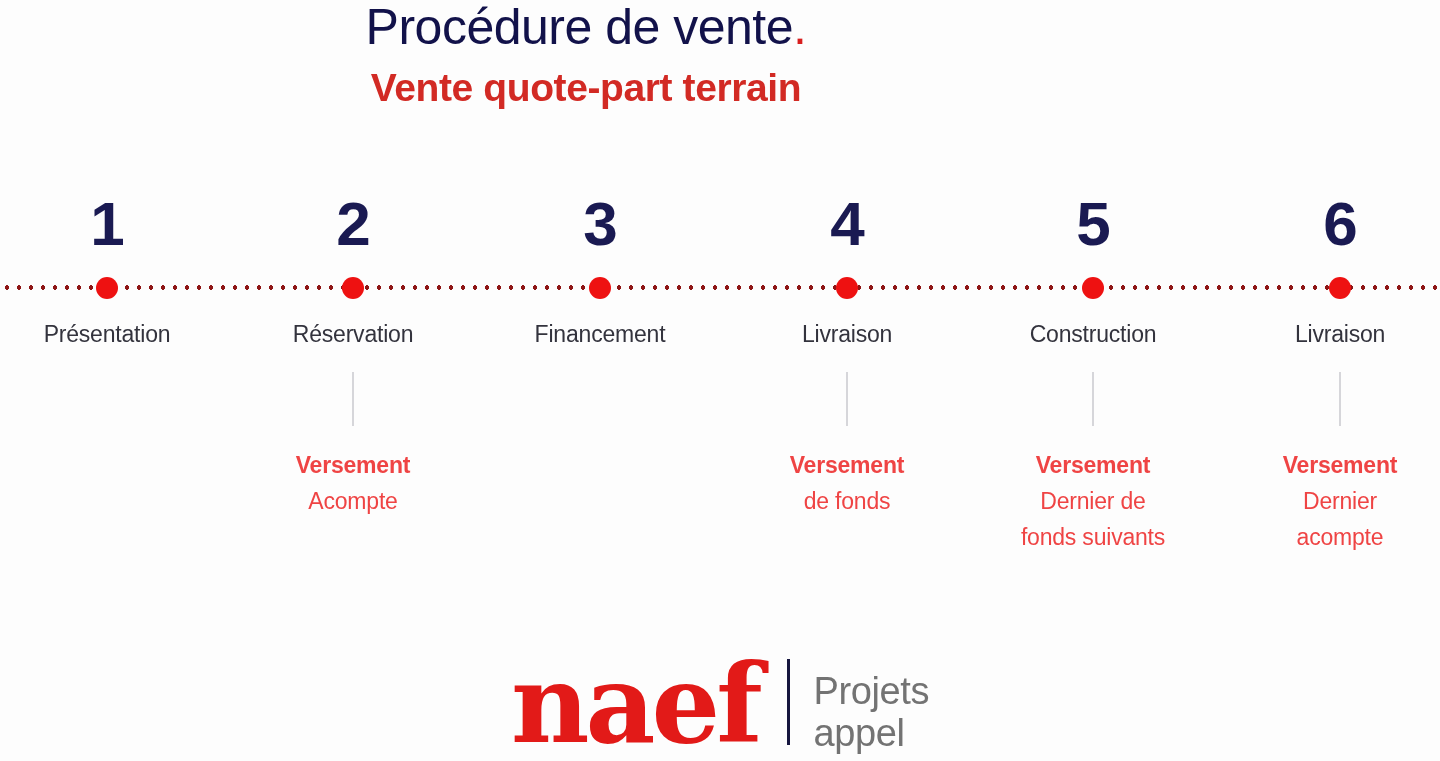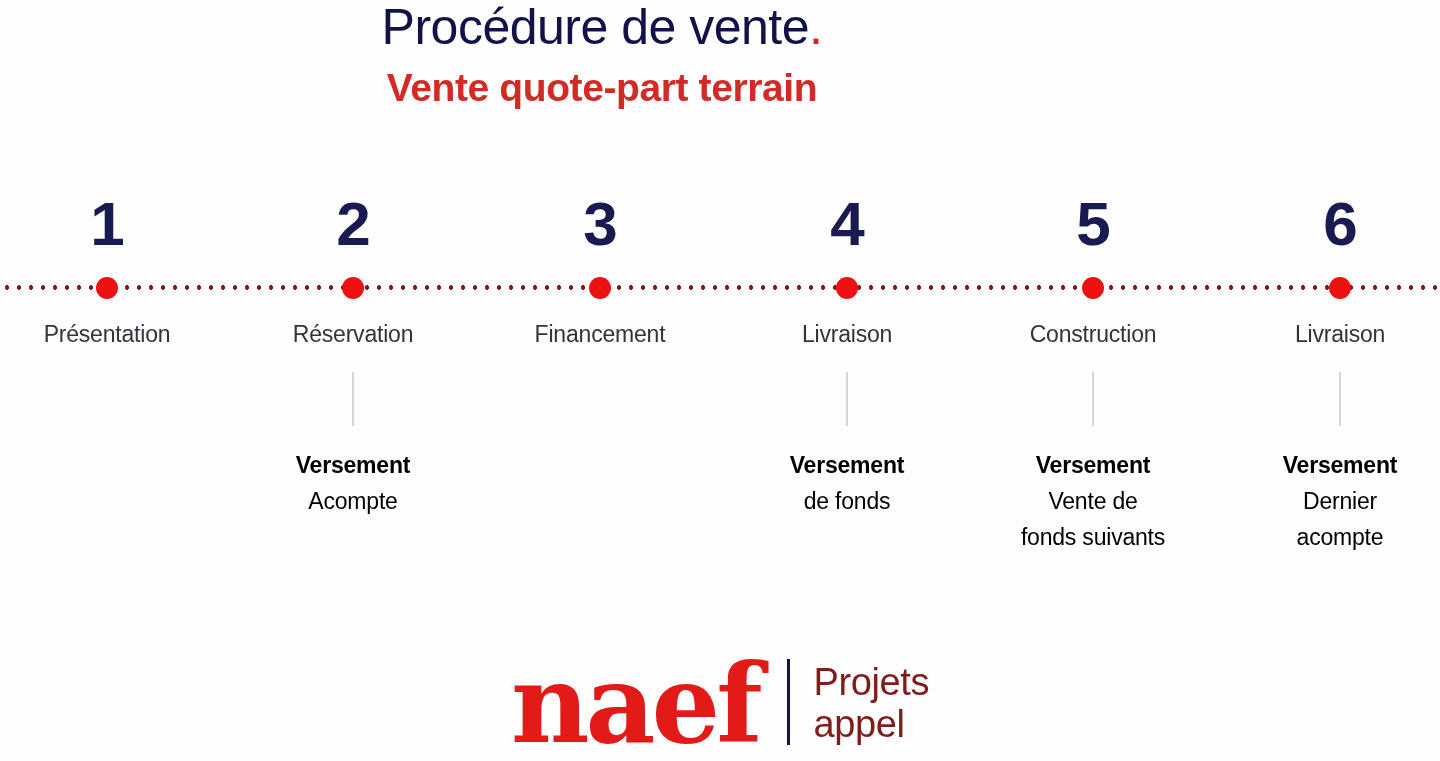--- a/index.html
+++ b/index.html
@@ -17,21 +17,20 @@
     -webkit-font-smoothing: antialiased;
   }
 
   
   #header {
     position: absolute;
     top: 0;
     left: 0;
     width: 1172px;
     text-align: center;
-    padding-left: 16px;
   }
   #page-title {
     margin: 0;
     padding-top: 2px;
     font-size: 50px;
     font-weight: 400;
     letter-spacing: -0.5px;
     color: #12124a;
     line-height: 1.0;
     white-space: nowrap;
@@ -127,21 +126,21 @@
     background: #d6d6da;
   }
 
   
   .payment {
     position: absolute;
     top: 447px;
     left: 0;
     width: 260px;
     line-height: 36px;
-    color: #000000;
+    color: #ef4444;
   }
   .payment-title {
     display: block;
     font-size: 23px;
     font-weight: 700;
     letter-spacing: -0.2px;
     white-space: nowrap;
   }
   .payment-line {
     display: block;
@@ -181,25 +180,25 @@
     width: 3px;
     height: 86px;
     background: #16163f;
     margin: 0 24px 0 28px;
     position: relative;
     top: 6px;
   }
   #logo-tagline {
     font-size: 38px;
     font-weight: 400;
-    color: #7f1d1d;
+    color: #737373;
     line-height: 42px;
     letter-spacing: -0.4px;
     position: relative;
-    top: 7px;
+    top: 16px;
   }
   #logo-tagline span {
     display: block;
   }
 </style>
 </head>
 <body>
 
 <div id="header">
   <h1 id="page-title"><span>Procédure de vente</span><span class="accent-dot">.</span></h1>
@@ -244,21 +243,21 @@
     </div>
   </div>
 
   <div class="step" style="left:1093px;">
     <div class="step-number">5</div>
     <div class="step-dot"></div>
     <div class="step-label">Construction</div>
     <div class="step-connector"></div>
     <div class="payment">
       <span class="payment-title">Versement</span>
-      <span class="payment-line">Vente de</span>
+      <span class="payment-line">Dernier de</span>
       <span class="payment-line">fonds suivants</span>
     </div>
   </div>
 
   <div class="step" style="left:1340px;">
     <div class="step-number">6</div>
     <div class="step-dot"></div>
     <div class="step-label">Livraison</div>
     <div class="step-connector"></div>
     <div class="payment">

